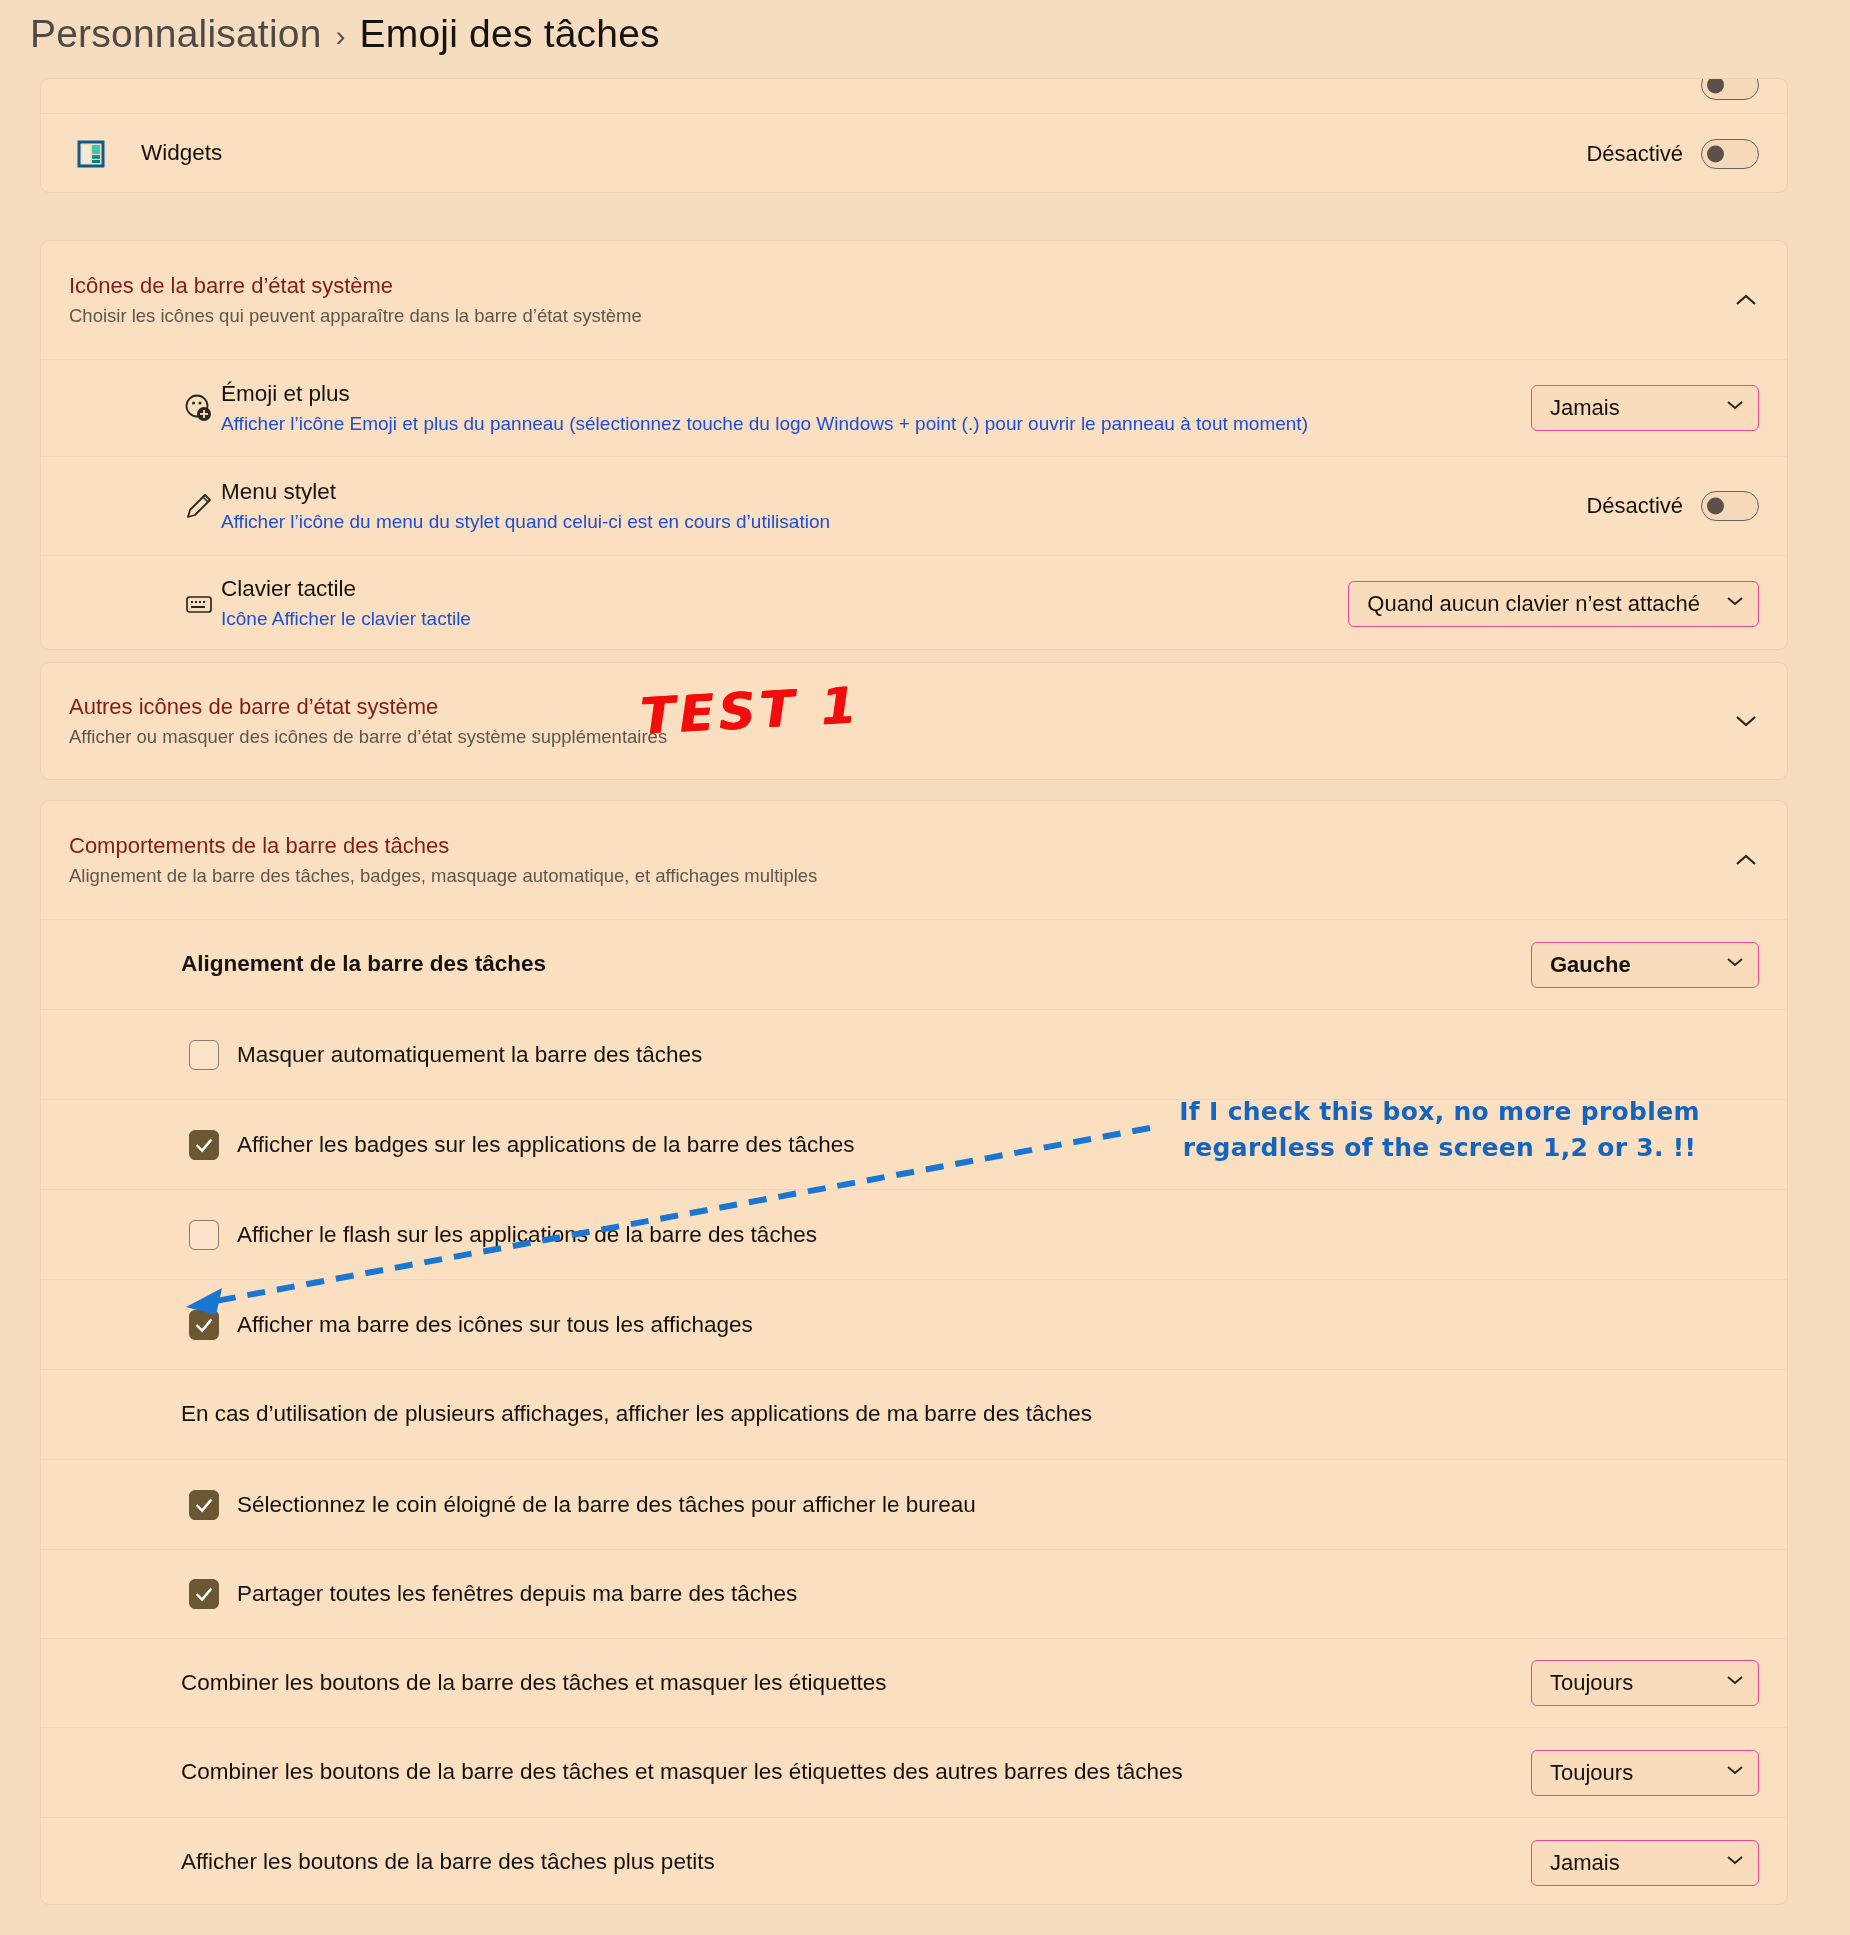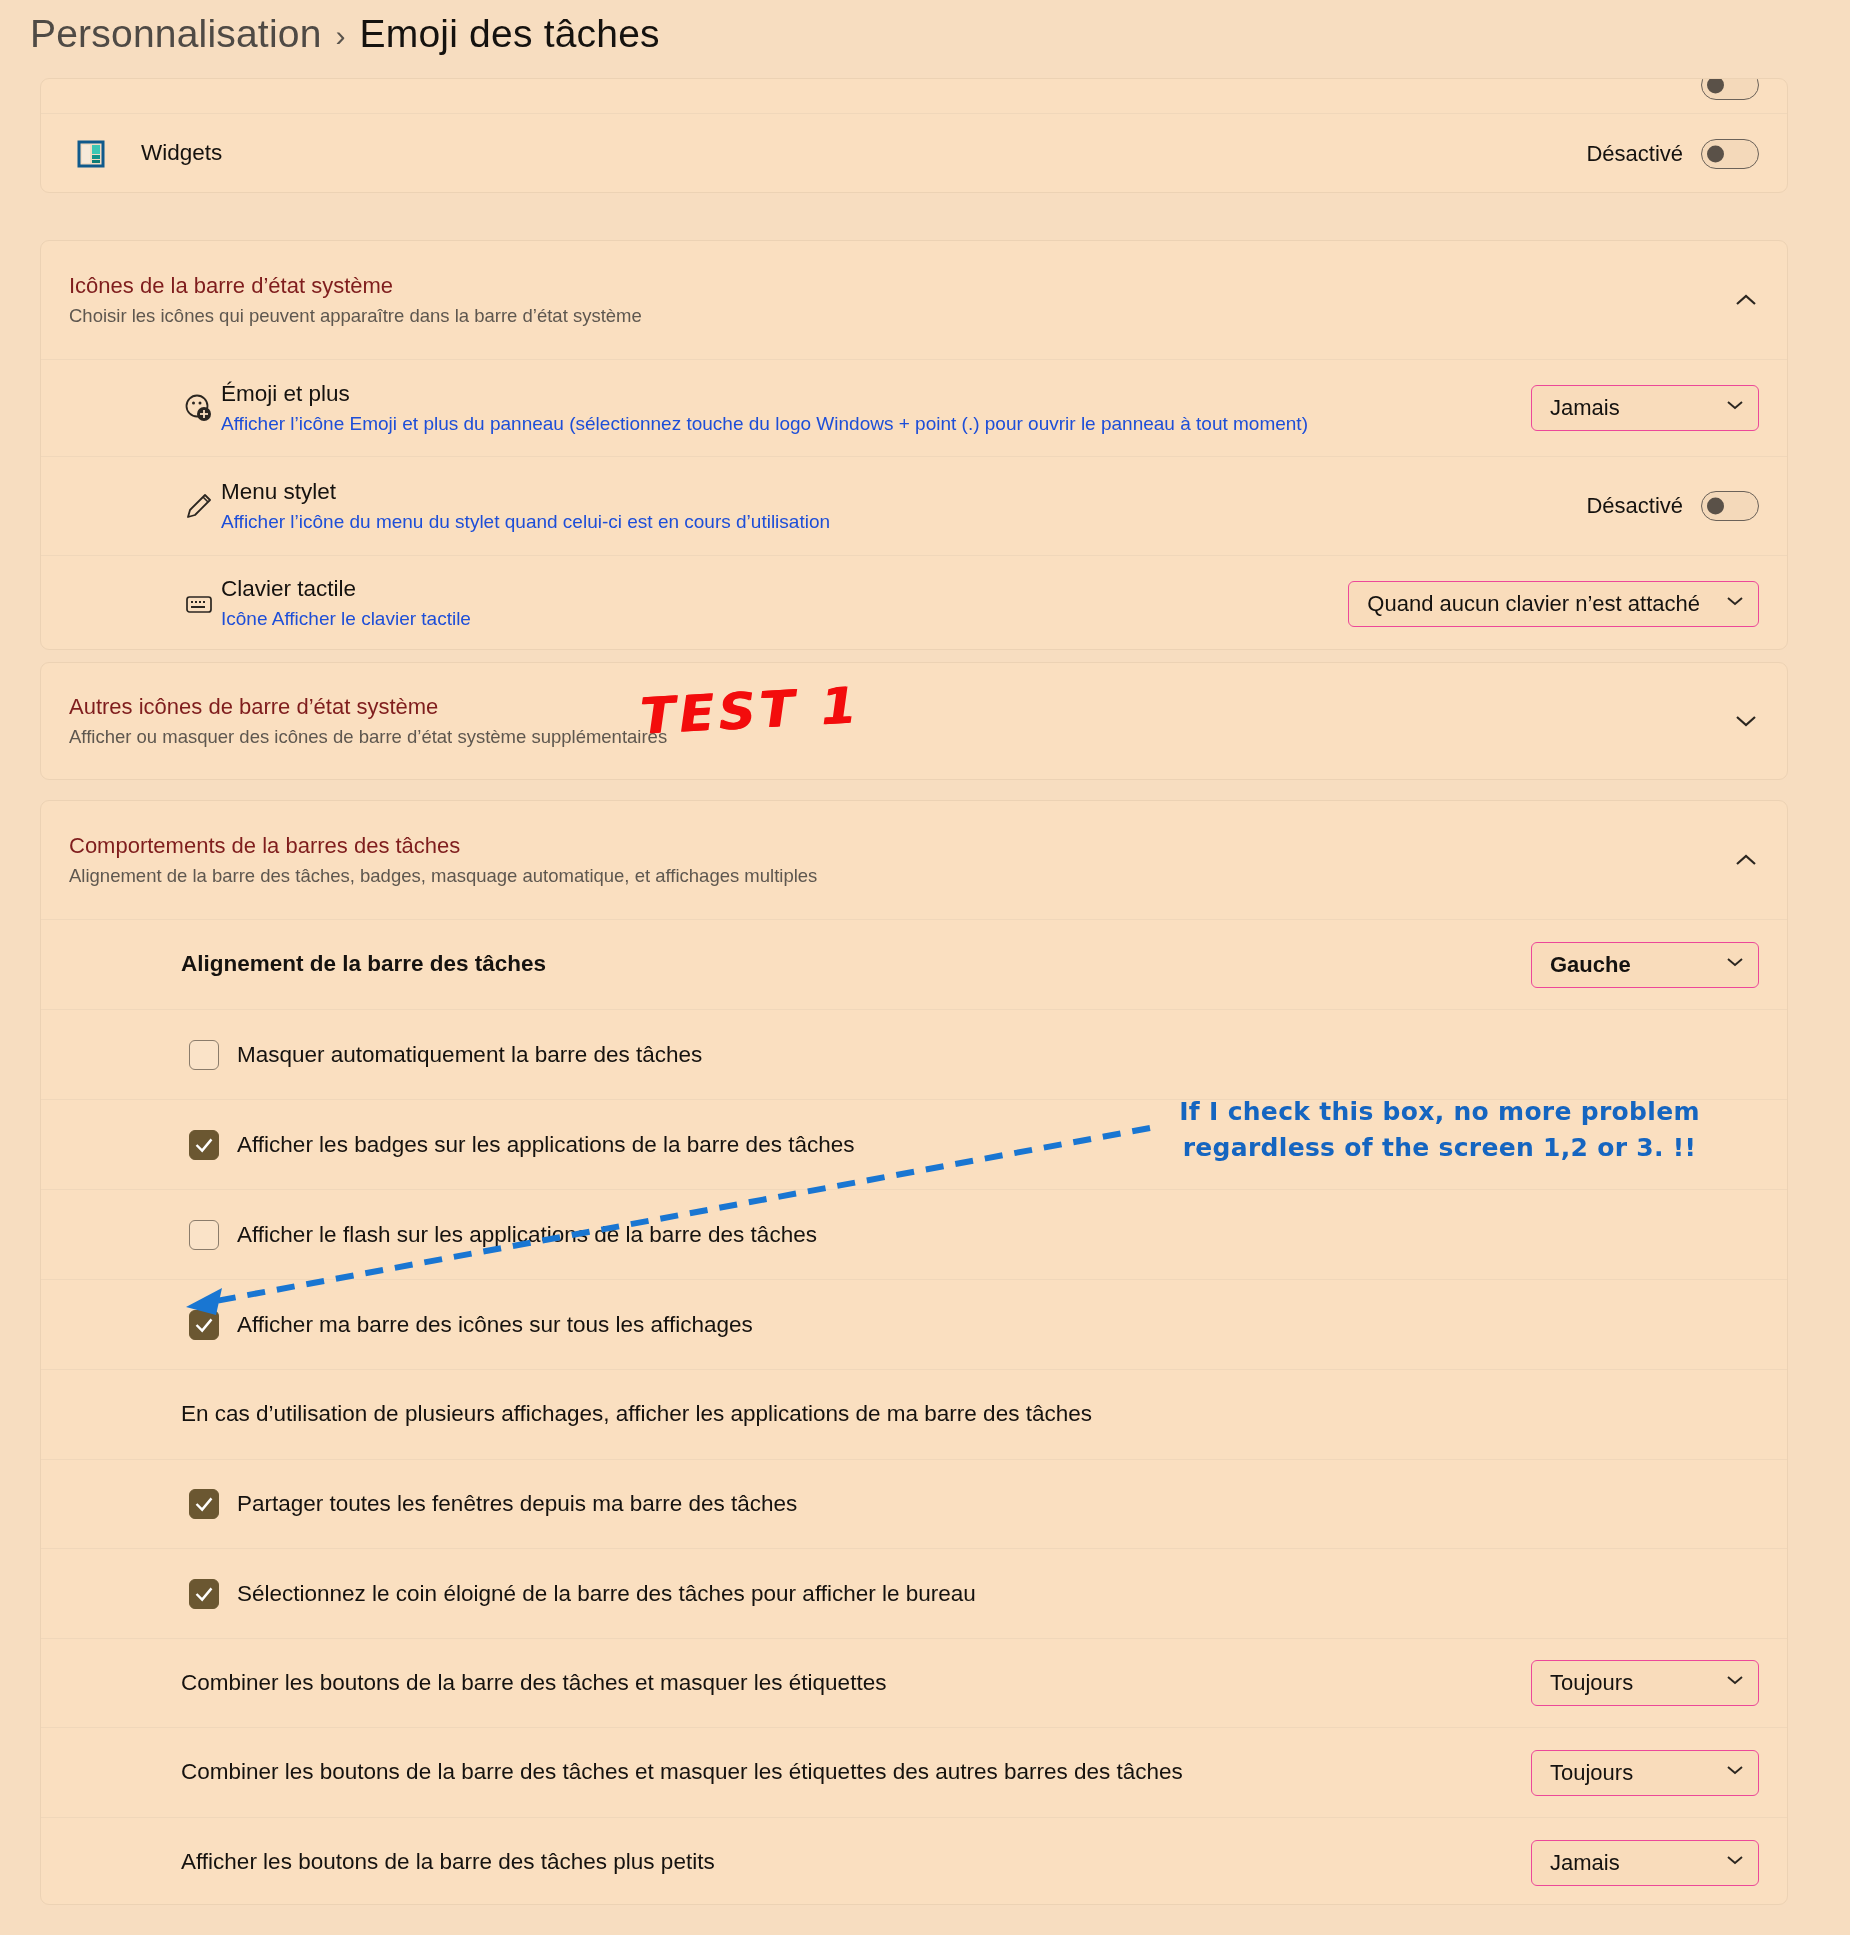--- a/index.html
+++ b/index.html
@@ -252,21 +252,21 @@
             <polyline points="2,3 11,11 20,3" fill="none" stroke="#2b2620" stroke-width="2.2"></polyline>
           </svg>
       </span>
     </div>
   </div>
 
   <div class="card" style="top:800px; height:1105px;">
 
     <div class="row" style="height:118px;">
       <div class="row-text">
-        <div class="section-title">Comportements de la barres des tâches</div>
+        <div class="section-title">Comportements de la barre des tâches</div>
         <div class="section-sub">Alignement de la barre des tâches, badges, masquage automatique, et affichages multiples</div>
       </div>
       <span class="expander">
         <svg width="22" height="14" viewBox="0 0 22 14">
             <polyline points="2,11 11,3 20,11" fill="none" stroke="#2b2620" stroke-width="2.2"></polyline>
           </svg>
       </span>
     </div>
 
     <div class="row" style="height:90px; padding-left:140px;font-weight:bold;">
@@ -316,38 +316,38 @@
       </span>
       <span class="cb-label">Afficher ma barre des icônes sur tous les affichages</span>
     </div>
 
     <div class="row" style="height:90px; padding-left:140px;">
       <div class="row-text">
         <div class="row-title">En cas d’utilisation de plusieurs affichages, afficher les applications de ma barre des tâches</div>
       </div>
     </div>
 
+    <div class="row cb-row" style="height:90px;">
+      <span class="checkbox checked">
+        <svg class="tick" viewBox="0 0 30 30">
+            <polyline points="7,15 13,21 23,9" fill="none" stroke="#ffffff" stroke-width="2.6"></polyline>
+          </svg>
+      </span>
+      <span class="cb-label">Sélectionnez le coin éloigné de la barre des tâches pour afficher le bureau</span>
+    </div>
+
     <div class="row cb-row" style="height:89px;">
       <span class="checkbox checked">
         <svg class="tick" viewBox="0 0 30 30">
             <polyline points="7,15 13,21 23,9" fill="none" stroke="#ffffff" stroke-width="2.6"></polyline>
           </svg>
       </span>
       <span class="cb-label">Partager toutes les fenêtres depuis ma barre des tâches</span>
     </div>
 
-    <div class="row cb-row" style="height:90px;">
-      <span class="checkbox checked">
-        <svg class="tick" viewBox="0 0 30 30">
-            <polyline points="7,15 13,21 23,9" fill="none" stroke="#ffffff" stroke-width="2.6"></polyline>
-          </svg>
-      </span>
-      <span class="cb-label">Sélectionnez le coin éloigné de la barre des tâches pour afficher le bureau</span>
-    </div>
-
     <div class="row" style="height:89px; padding-left:140px;">
       <div class="row-text">
         <div class="row-title">Combiner les boutons de la barre des tâches et masquer les étiquettes</div>
       </div>
       <div class="right-slot">
         <div class="dropdown" style="min-width:228px;">
           <span class="dd-text">Toujours</span>
           <span class="dd-chev">
             <svg width="18" height="11" viewBox="0 0 18 11">
                 <polyline points="2,3 9,9 16,3" fill="none" stroke="#2b2620" stroke-width="1.9"></polyline>

